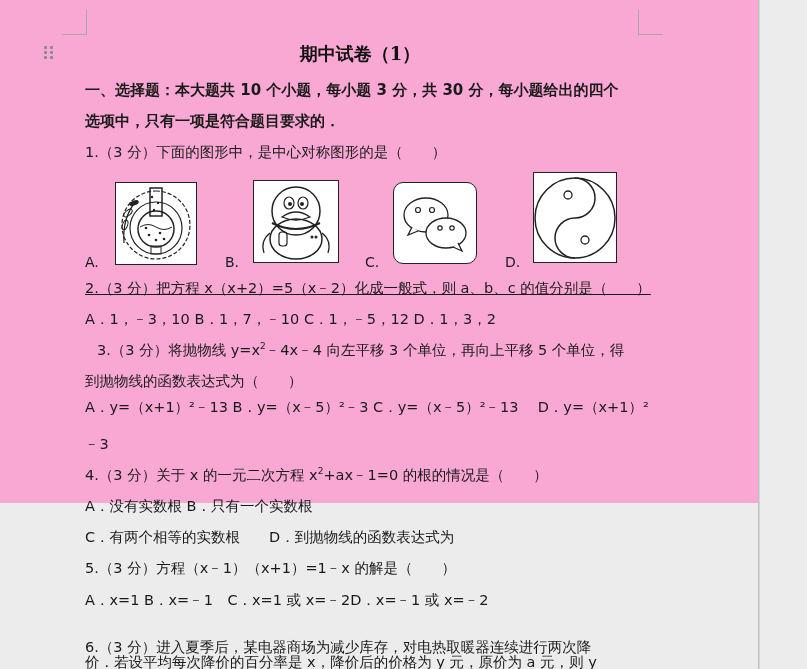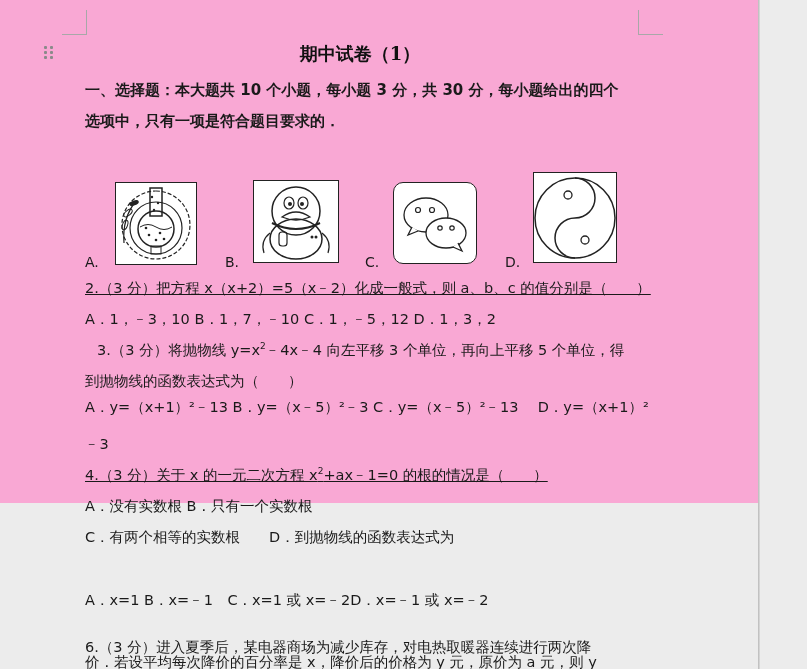--- a/index.html
+++ b/index.html
@@ -129,20 +129,21 @@
       <span></span>
       <span></span>
       <span></span>
   </div>
 
   <div class="title">期中试卷（1）</div>
 
   <div class="line bold" style="top:80px;">一、选择题：本大题共 10 个小题，每小题 3 分，共 30 分，每小题给出的四个</div>
   <div class="line bold" style="top:111px;">选项中，只有一项是符合题目要求的．</div>
 
+  <div class="line" style="top:142px;">1.（3 分）下面的图形中，是中心对称图形的是（　　）</div>
 
   <div class="fig-row">
 
     <span class="fig-label" style="left:0;top:84px;">A.</span>
     <div class="fig-box" style="left:30px;top:12px;width:80px;height:81px;">
       <svg width="80" height="81" viewBox="0 0 80 81">
         <path d="M40 8 a34 34 0 1 1 -0.1 0" fill="none" stroke="#222" stroke-width="1.2" stroke-dasharray="4 2"></path>
         <circle cx="40" cy="45" r="26" fill="none" stroke="#222" stroke-width="1.2"></circle>
         <rect x="34" y="5" width="12" height="28" fill="none" stroke="#222" stroke-width="1.5"></rect>
         <circle cx="40" cy="46" r="18" fill="none" stroke="#222" stroke-width="1.5"></circle>
@@ -208,24 +209,25 @@
   </div>
 
   <div class="line" style="top:278px;text-decoration:underline;">2.（3 分）把方程 x（x+2）=5（x﹣2）化成一般式，则 a、b、c 的值分别是（　　）</div>
   <div class="line" style="top:309px;">A．1，﹣3，10 B．1，7，﹣10 C．1，﹣5，12 D．1，3，2</div>
 
   <div class="line" style="top:340px;margin-left:12px;"><span>3.（3 分）将抛物线 y=x</span><sup>2</sup><span>﹣4x﹣4 向左平移 3 个单位，再向上平移 5 个单位，得</span></div>
   <div class="line" style="top:371px;">到抛物线的函数表达式为（　　）</div>
   <div class="line" style="top:397px;">A．y=（x+1）²﹣13 B．y=（x﹣5）²﹣3 C．y=（x﹣5）²﹣13　 D．y=（x+1）²</div>
   <div class="line" style="top:434px;">﹣3</div>
 
-  <div class="line" style="top:465px;text-decoration:underline;"><span>4.（3 分）关于 x 的一元二次方程 x</span><sup>2</sup><span>+ax﹣1=0 的根的情况是（　　）</span></div>
+  <div class="line" style="top:465px;"><span>4.（3 分）关于 x 的一元二次方程 x</span><sup>2</sup><span>+ax﹣1=0 的根的情况是（　　）</span></div>
   <div class="line" style="top:496px;">A．没有实数根 B．只有一个实数根</div>
   <div class="line" style="top:527px;">C．有两个相等的实数根　　D．到抛物线的函数表达式为</div>
 
+  <div class="line" style="top:558px;">5.（3 分）方程（x﹣1）（x+1）=1﹣x 的解是（　　）</div>
   <div class="line" style="top:590px;">A．x=1 B．x=﹣1　C．x=1 或 x=﹣2D．x=﹣1 或 x=﹣2</div>
 
   <div class="line" style="top:637px;">6.（3 分）进入夏季后，某电器商场为减少库存，对电热取暖器连续进行两次降</div>
   <div class="line" style="top:652px;">价．若设平均每次降价的百分率是 x，降价后的价格为 y 元，原价为 a 元，则 y</div>
 </div>
 
 <div class="page-edge"></div>
 <div class="gray-area"></div>
 
 </body></html>

